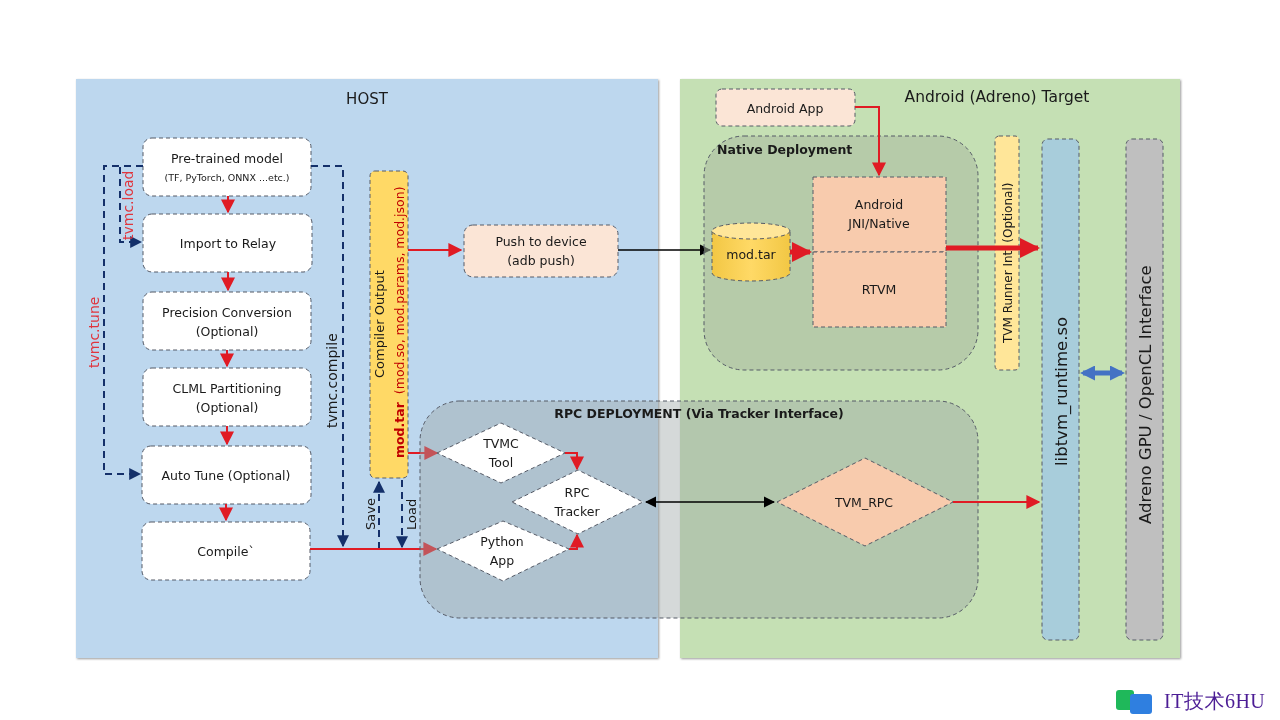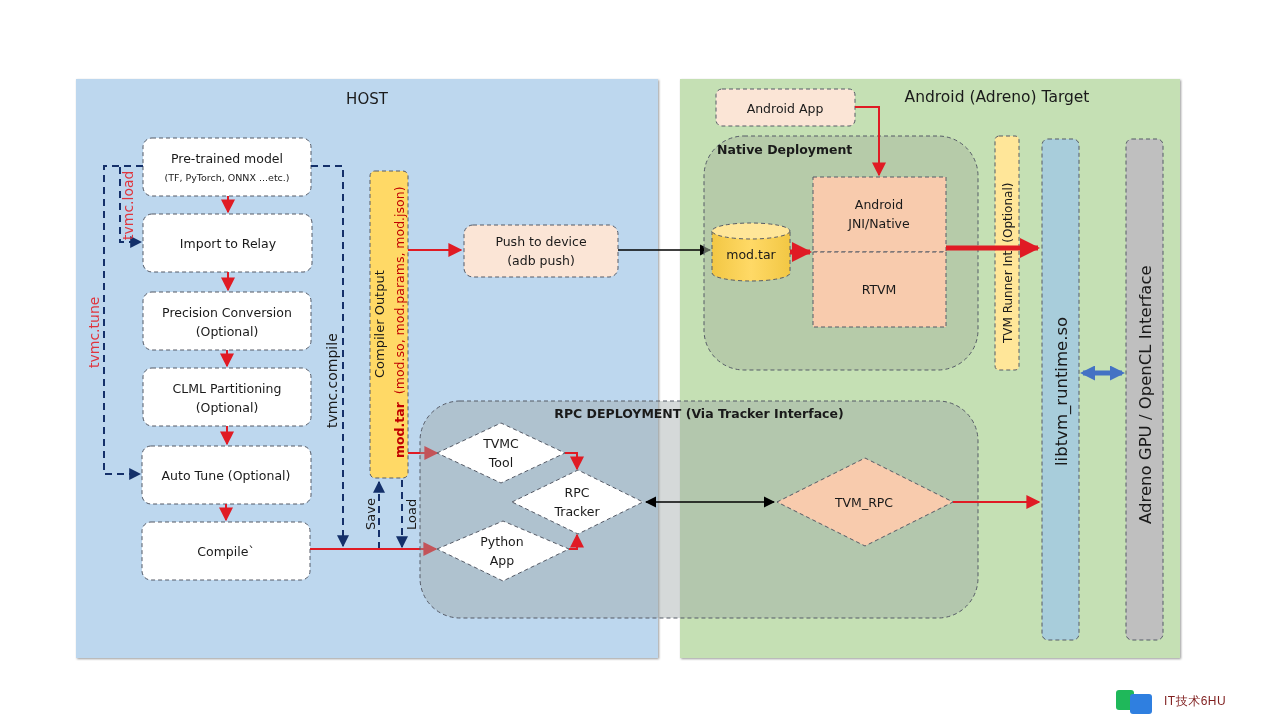--- a/index.html
+++ b/index.html
@@ -8,21 +8,21 @@
   .t { font-family: "DejaVu Sans", sans-serif; fill: #1a1a1a; }
   .b { font-weight: bold; }
   .red { fill: #e0353d; }
   .dash { stroke: #555a66; stroke-width: 1; stroke-dasharray: 4 3; }
   .navydash { stroke: #14306a; stroke-width: 2; stroke-dasharray: 7 5; fill: none; }
   .redline { stroke: #e01b24; stroke-width: 2; fill: none; }
   .blackline { stroke: #000; stroke-width: 1.6; fill: none; }
   #watermark { position: absolute; left: 1116px; top: 684px; height: 34px; display: flex; align-items: center; gap: 6px; }
   #watermark .logo { width: 42px; height: 30px; position: relative; }
   #watermark .logo i { position: absolute; display: block; border-radius: 3px; }
-  #watermark .wm-text { font-family: Liberation Sans, sans-serif; font-size: 12px; color: #7f1d1d; letter-spacing: 0.5px; }
+  #watermark .wm-text { font-family: Liberation Serif, serif; font-size: 20px; color: #4c1d95; letter-spacing: 0.5px; }
 </style>
 </head>
 <body>
 
 <svg width="1280" height="720" viewBox="0 0 1280 720">
   <defs>
     <marker id="ahRed" viewBox="0 0 10 10" refX="9" refY="5" markerWidth="7" markerHeight="7" orient="auto-start-reverse">
       <path d="M0,0 L10,5 L0,10 z" fill="#e01b24"></path>
     </marker>
     <marker id="ahRedBig" viewBox="0 0 10 10" refX="9" refY="5" markerWidth="4" markerHeight="4" orient="auto">

